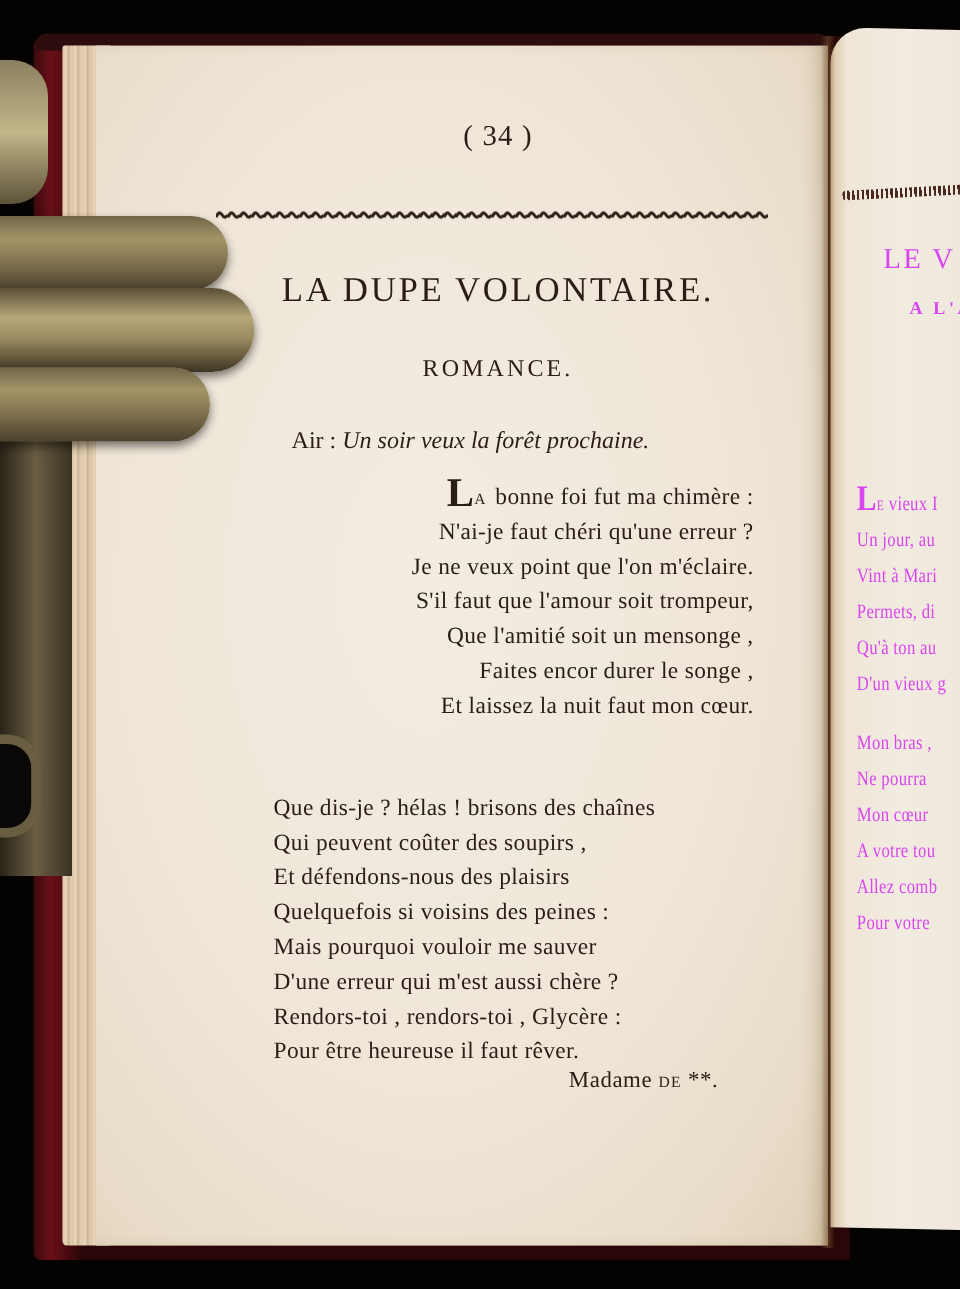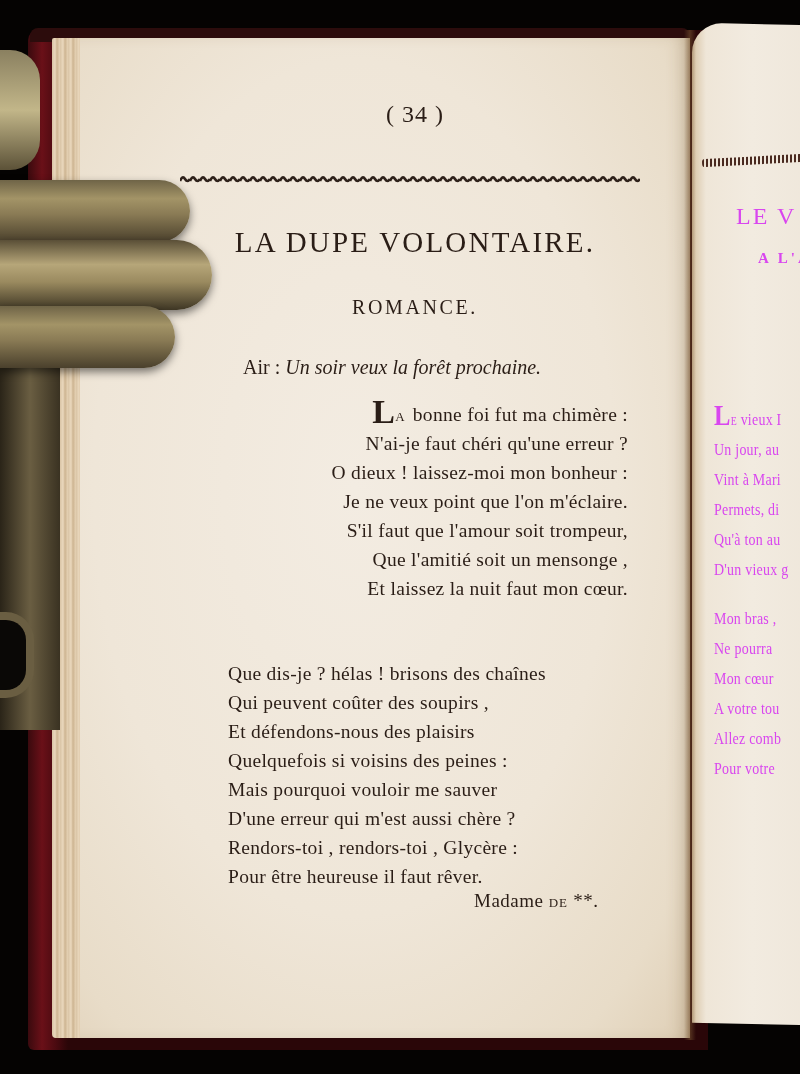--- a/index.html
+++ b/index.html
@@ -287,24 +287,24 @@
 <div class="air-line ink">
   <span>Air :</span>
   <span class="air-tune">Un soir veux la forêt prochaine.</span>
 </div>
 
 <div class="stanza stanza-1 ink">
   <div class="verse">
     <span class="dropcap">L</span><span class="smallcaps-a">A</span><span> bonne foi fut ma chimère :</span>
   </div>
   <div class="verse">N'ai-je faut chéri qu'une erreur ?</div>
-  <div class="verse">O dieux ! laissez-moi mon bonheur :</div>
   <div class="verse">Je ne veux point que l'on m'éclaire.</div>
   <div class="verse">S'il faut que l'amour soit trompeur,</div>
   <div class="verse">Que l'amitié soit un mensonge ,</div>
+  <div class="verse">Faites encor durer le songe ,</div>
   <div class="verse">Et laissez la nuit faut mon cœur.</div>
 </div>
 
 <div class="stanza stanza-2 ink">
   <div class="verse">Que dis-je ? hélas ! brisons des chaînes</div>
   <div class="verse">Qui peuvent coûter des soupirs ,</div>
   <div class="verse">Et défendons-nous des plaisirs</div>
   <div class="verse">Quelquefois si voisins des peines :</div>
   <div class="verse">Mais pourquoi vouloir me sauver</div>
   <div class="verse">D'une erreur qui m'est aussi chère ?</div>

